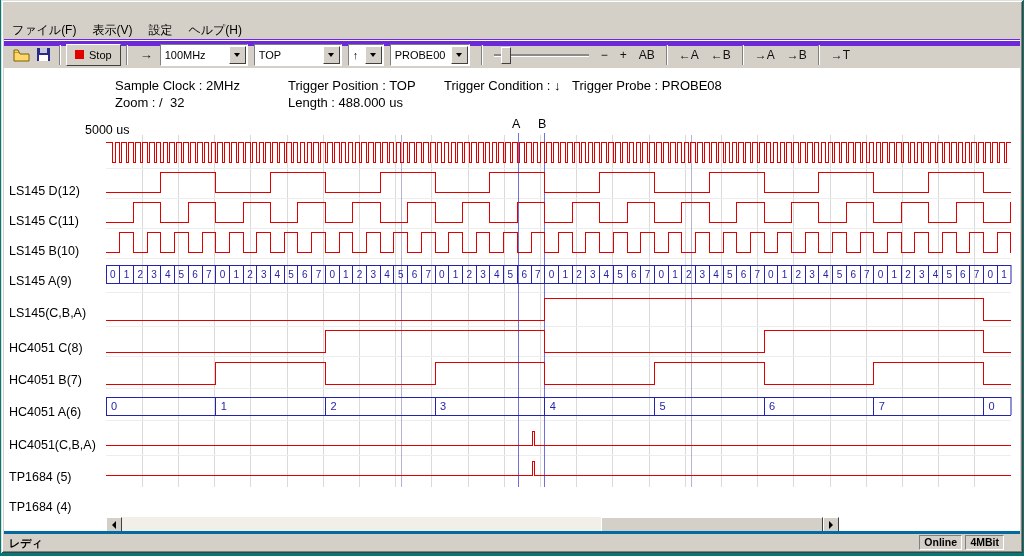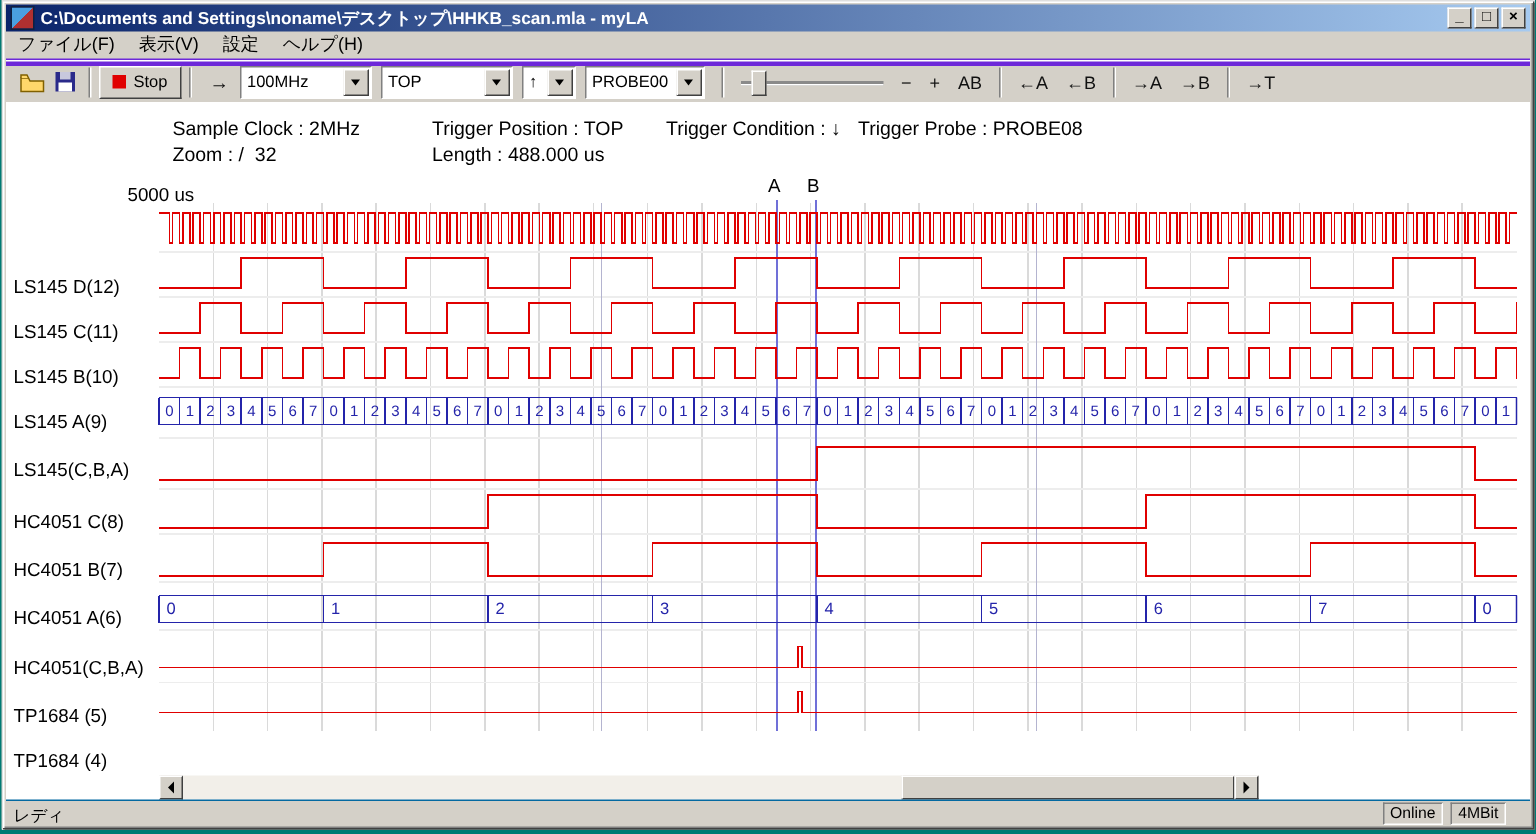--- a/index.html
+++ b/index.html
@@ -8,21 +8,21 @@
     box-shadow:inset 1px 1px 0 #dfdfdf,inset -1px -1px 0 #404040,inset 2px 2px 0 #fff,inset -2px -2px 0 #808080;}
   
   .titlebar{position:absolute;left:3px;top:3px;right:3px;height:18px;
     background:linear-gradient(90deg,#0a246a,#a6caf0);display:flex;align-items:center;padding:0 3px;color:#fff;}
   .app-icon{width:14px;height:14px;flex:0 0 14px;background:linear-gradient(135deg,#4aa0e0 0 50%,#b03030 50% 100%);border:1px solid #102040;}
   .title-text{font-size:11.5px;font-weight:bold;margin-left:4px;flex:1;white-space:nowrap;overflow:hidden;}
   .win-btns{display:flex;gap:2px;}
   .winbtn{width:16px;height:14px;background:#d4d0c8;border:1px solid;border-color:#fff #404040 #404040 #fff;
     font-size:10px;line-height:10px;text-align:center;padding:0;color:#000;font-weight:bold;font-family:inherit;}
   
-  .menubar{position:absolute;left:3px;top:21px;right:3px;height:18px;display:flex;align-items:flex-end;font-size:12px;border-bottom:5px solid #6d28d9;}
+  .menubar{position:absolute;left:3px;top:21px;right:3px;height:18px;display:flex;align-items:flex-start;font-size:12px;border-bottom:7px solid #6d28d9;}
   .menu-item{padding:1px 8px;white-space:nowrap;}
   
   .toolbar{position:absolute;left:3px;top:40px;right:3px;height:27px;border-top:1px solid #fff;border-bottom:1px solid #9a968e;
     display:flex;align-items:center;padding-left:6px;font-size:11px;}
   .tsep{width:0;height:20px;border-left:1px solid #808080;border-right:1px solid #fff;margin:0 5px;}
   .tool-icon-btn{width:22px;height:22px;display:flex;align-items:center;justify-content:center;background:transparent;border:1px solid transparent;padding:0;}
   .stop-btn{height:22px;padding:0 8px;display:flex;align-items:center;gap:5px;background:#d4d0c8;
     border:1px solid;border-color:#fff #404040 #404040 #fff;font-size:11px;font-family:inherit;}
   .stop-square{width:9px;height:9px;background:#e00000;}
   .flat-btn{background:transparent;border:1px solid transparent;font-size:13px;font-weight:bold;padding:0 6px;font-family:inherit;color:#111;}
@@ -47,40 +47,31 @@
   
   .hscroll{position:absolute;left:105px;top:517px;width:733px;height:16px;background:#f2efe9;}
   .sb-btn{position:absolute;top:0;width:16px;height:16px;background:#d4d0c8;border:1px solid;border-color:#fff #404040 #404040 #fff;
     display:flex;align-items:center;justify-content:center;box-sizing:border-box;}
   .sb-btn.left{left:0;} .sb-btn.right{right:0;}
   .arr-l{width:0;height:0;border-top:4px solid transparent;border-bottom:4px solid transparent;border-right:4px solid #000;}
   .arr-r{width:0;height:0;border-top:4px solid transparent;border-bottom:4px solid transparent;border-left:4px solid #000;}
   .sb-thumb{position:absolute;left:495px;top:0;width:222px;height:16px;background:#d4d0c8;
     border:1px solid;border-color:#fff #404040 #404040 #fff;box-sizing:border-box;}
   
-  .statusbar{position:absolute;left:3px;right:3px;bottom:2px;height:17px;font-size:11px;border-top:1px solid #0369a1;}
+  .statusbar{position:absolute;left:3px;right:3px;bottom:2px;height:17px;font-size:11px;border-top:3px solid #0369a1;font-weight:bold;}
   .status-left{position:absolute;left:5px;top:2px;}
   .status-panel{position:absolute;top:1px;height:13px;border:1px solid;border-color:#808080 #fff #fff #808080;
     font-size:10.5px;padding:0 4px;line-height:13px;}
   .panel-online{right:58px;} .panel-memory{right:16px;}
 </style>
 </head>
 <body>
 
 <div class="window">
 
-  <div class="titlebar">
-    <span class="app-icon"></span>
-    <span class="title-text">C:\Documents and Settings\noname\デスクトップ\HHKB_scan.mla - myLA</span>
-    <span class="win-btns">
-      <button class="winbtn">_</button>
-      <button class="winbtn">□</button>
-      <button class="winbtn">×</button>
-    </span>
-  </div>
 
   <div class="menubar">
     <span class="menu-item">ファイル(F)</span>
     <span class="menu-item">表示(V)</span>
     <span class="menu-item">設定</span>
     <span class="menu-item">ヘルプ(H)</span>
   </div>
 
   <div class="toolbar">
     <button class="tool-icon-btn">

